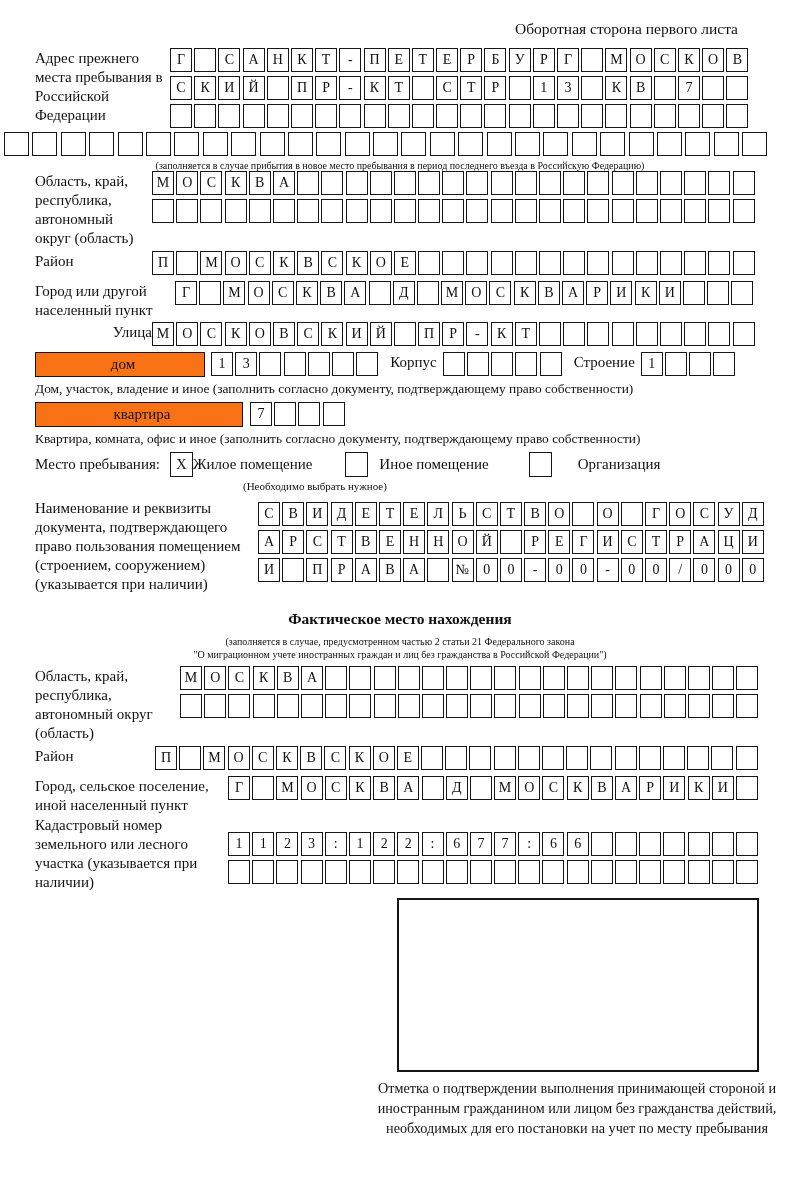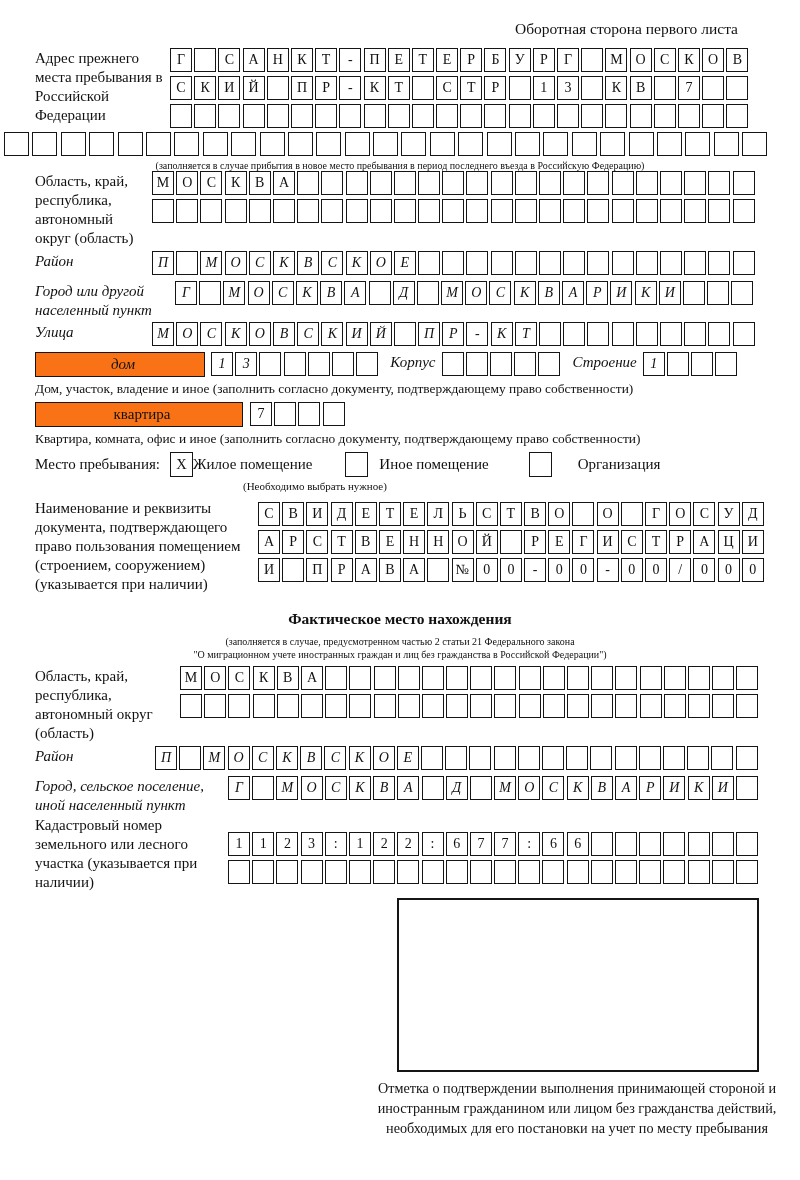--- a/index.html
+++ b/index.html
@@ -38,21 +38,21 @@
   .chk{
     width:21px;height:23px;border:1.6px solid #151515;flex:none;
     display:flex;align-items:center;justify-content:center;font-size:14.5px;background:#fff;
   }
   .stay-row{ display:flex; align-items:center; margin-left:35px; margin-top:4px; font-size:15px; }
   .choose-note{ font-size:11px; margin:3px 0 6px 243px; }
 
   .stamp-box{ margin:6px 0 0 397px; width:358px; height:170px; border:2px solid #151515; background:#fff; }
   .stamp-caption{ width:402px; margin:6px 0 0 376px; text-align:center; font-size:14.2px; line-height:20px; }
 
-  .mt2{margin-top:2px;font-style:italic;} .mt10{margin-top:10px;}
+  .mt2{margin-top:2px;} .mt10{margin-top:10px;}
 </style>
 </head>
 <body>
 
 <div class="page">
 
   <div class="hdr-note">Оборотная сторона первого листа</div>
 
   <div class="frow pad-l mt10">
     <div class="flabel" style="width:135px;">Адрес прежнего места пребывания в Российской Федерации</div>
@@ -284,21 +284,21 @@
         <span class="cell">И</span>
         <span class="cell">К</span>
         <span class="cell">И</span>
         <span class="cell"></span>
         <span class="cell"></span>
         <span class="cell"></span>
       </div>
   </div>
 
   <div class="frow pad-l mt2">
-    <div class="flabel" style="width:117px;">Улица</div>
+    <div class="flabel" style="width:117px;text-align:right;">Улица</div>
     <div class="cellrow">
         <span class="cell">М</span>
         <span class="cell">О</span>
         <span class="cell">С</span>
         <span class="cell">К</span>
         <span class="cell">О</span>
         <span class="cell">В</span>
         <span class="cell">С</span>
         <span class="cell">К</span>
         <span class="cell">И</span>

